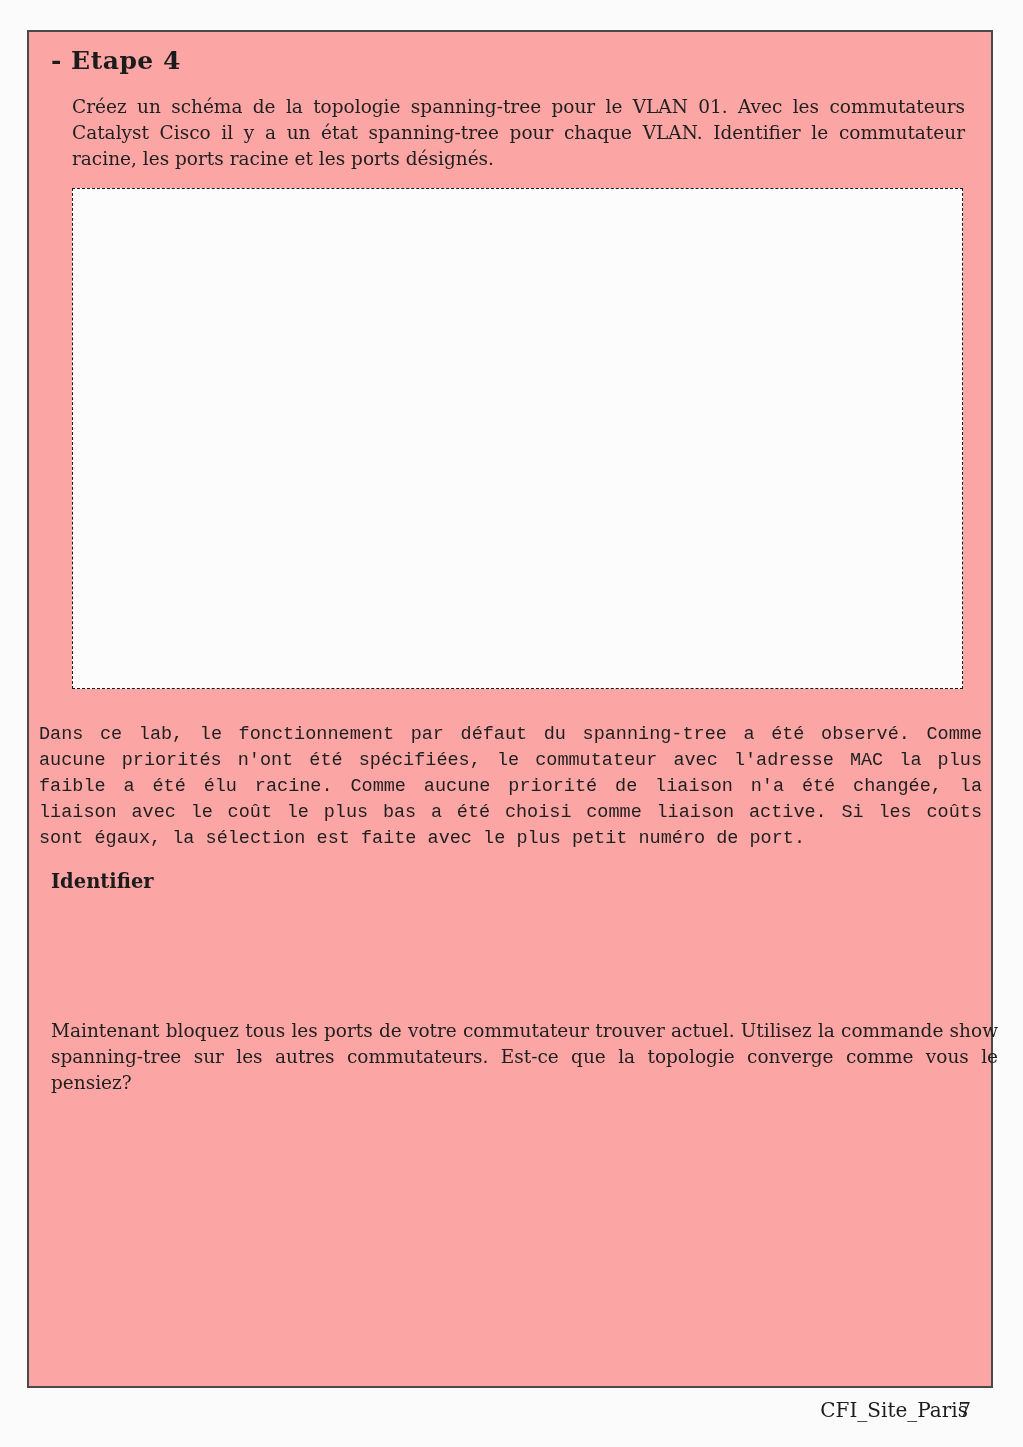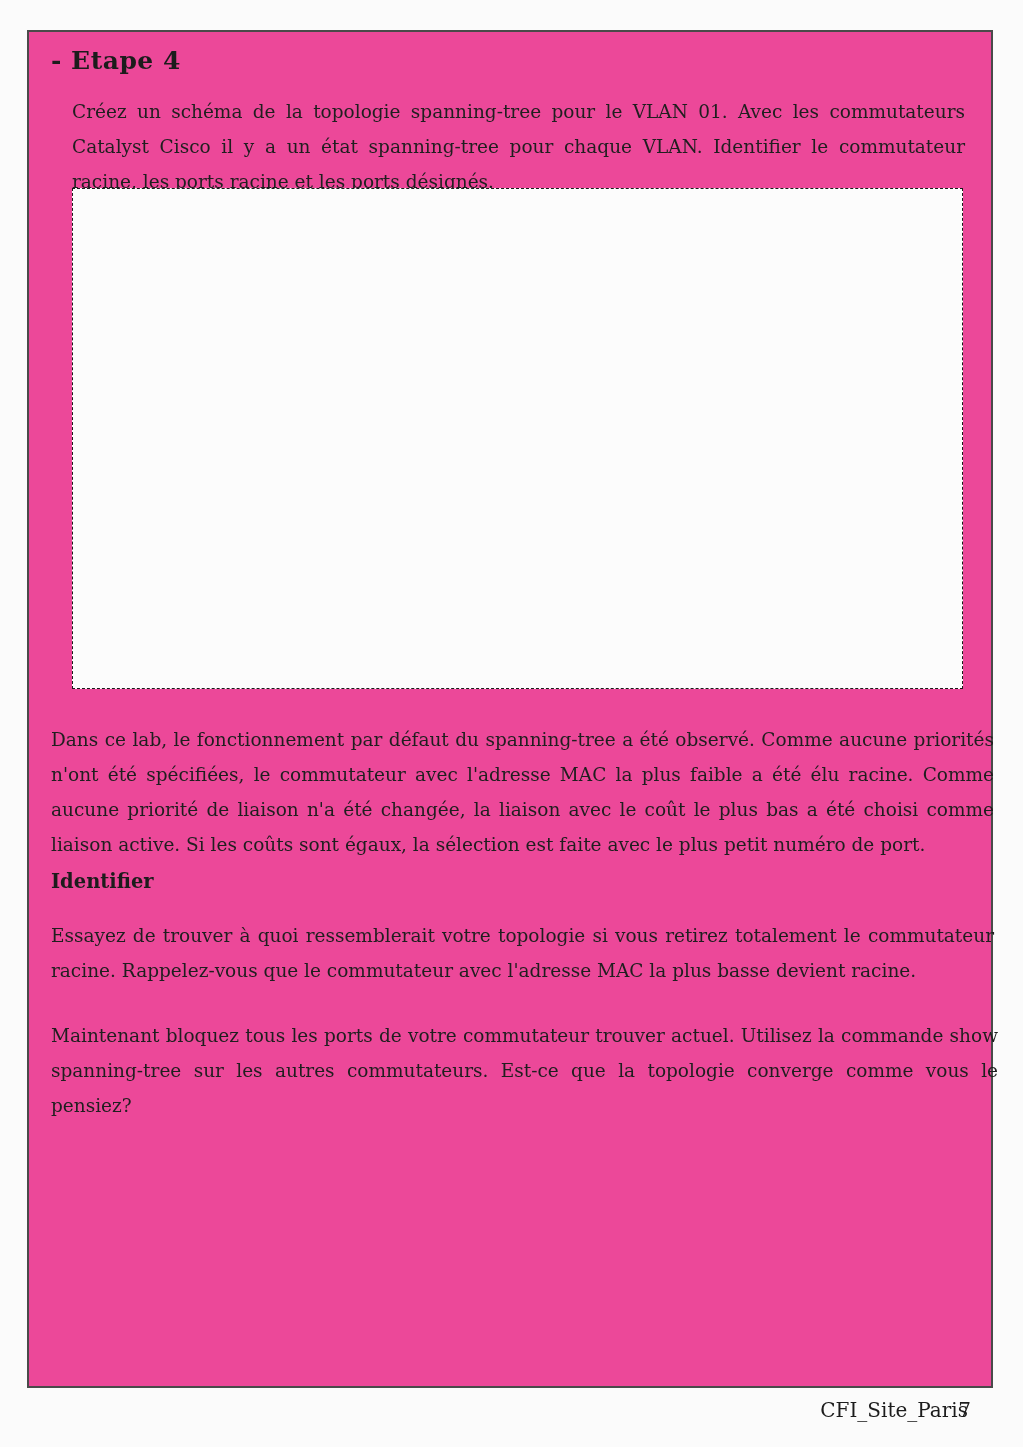--- a/index.html
+++ b/index.html
@@ -15,58 +15,59 @@
     position: relative;
     overflow: hidden;
   }
   .page-frame {
     position: absolute;
     left: 27px;
     top: 30px;
     width: 966px;
     height: 1358px;
     border: 2px solid #4a4a4a;
-    background: #ec4899;
+    background: #fca5a5;
     box-sizing: border-box;
   }
   .step-heading {
     position: absolute;
     left: 22px;
     top: 14px;
     font-size: 25px;
     font-weight: bold;
     letter-spacing: 0.5px;
     margin: 0;
   }
   .para {
     position: absolute;
     margin: 0;
     font-size: 18.5px;
-    line-height: 35px;
+    line-height: 26px;
     text-align: justify;
     color: #1f1f1f;
   }
   .intro-para {
     left: 43px;
     top: 62px;
     width: 893px;
   }
   .drawing-box {
     position: absolute;
     left: 43px;
     top: 156px;
     width: 889px;
     height: 499px;
     border: 1px dashed #1a1a1a;
     background: #fcfcfc;
   }
   .observation-para {
-    left: 22px;
+    left: 10px;
     top: 690px;
     width: 943px;
+    font-family: Liberation Mono, monospace;
   }
   .challenge-heading {
     position: absolute;
     left: 22px;
     top: 838px;
     font-size: 19.5px;
     font-weight: bold;
     margin: 0;
   }
   .challenge-para-1 {
@@ -110,21 +111,20 @@
   <h1 class="step-heading">- Etape 4</h1>
 
   <p class="para intro-para">Créez un schéma de la topologie spanning-tree pour le VLAN 01. Avec les commutateurs Catalyst Cisco il y a un état spanning-tree pour chaque VLAN. Identifier le commutateur racine, les ports racine et les ports désignés.</p>
 
   <div class="drawing-box"></div>
 
   <p class="para observation-para">Dans ce lab, le fonctionnement par défaut du spanning-tree a été observé. Comme aucune priorités n'ont été spécifiées, le commutateur avec l'adresse MAC la plus faible a été élu racine. Comme aucune priorité de liaison n'a été changée, la liaison avec le coût le plus bas a été choisi comme liaison active. Si les coûts sont égaux, la sélection est faite avec le plus petit numéro de port.</p>
 
   <h2 class="challenge-heading">Identifier</h2>
 
-  <p class="para challenge-para-1">Essayez de trouver à quoi ressemblerait votre topologie si vous retirez totalement le commutateur racine. Rappelez-vous que le commutateur avec l'adresse MAC la plus basse devient racine.</p>
 
   <p class="para challenge-para-2">Maintenant bloquez tous les ports de votre commutateur trouver actuel. Utilisez la commande show spanning-tree sur les autres commutateurs. Est-ce que la topologie converge comme vous le pensiez?</p>
 
 </div>
 
 <div class="footer">
   <span class="footer-docname">CFI_Site_Paris</span>
   <span class="footer-pagenum">7</span>
 </div>
 

